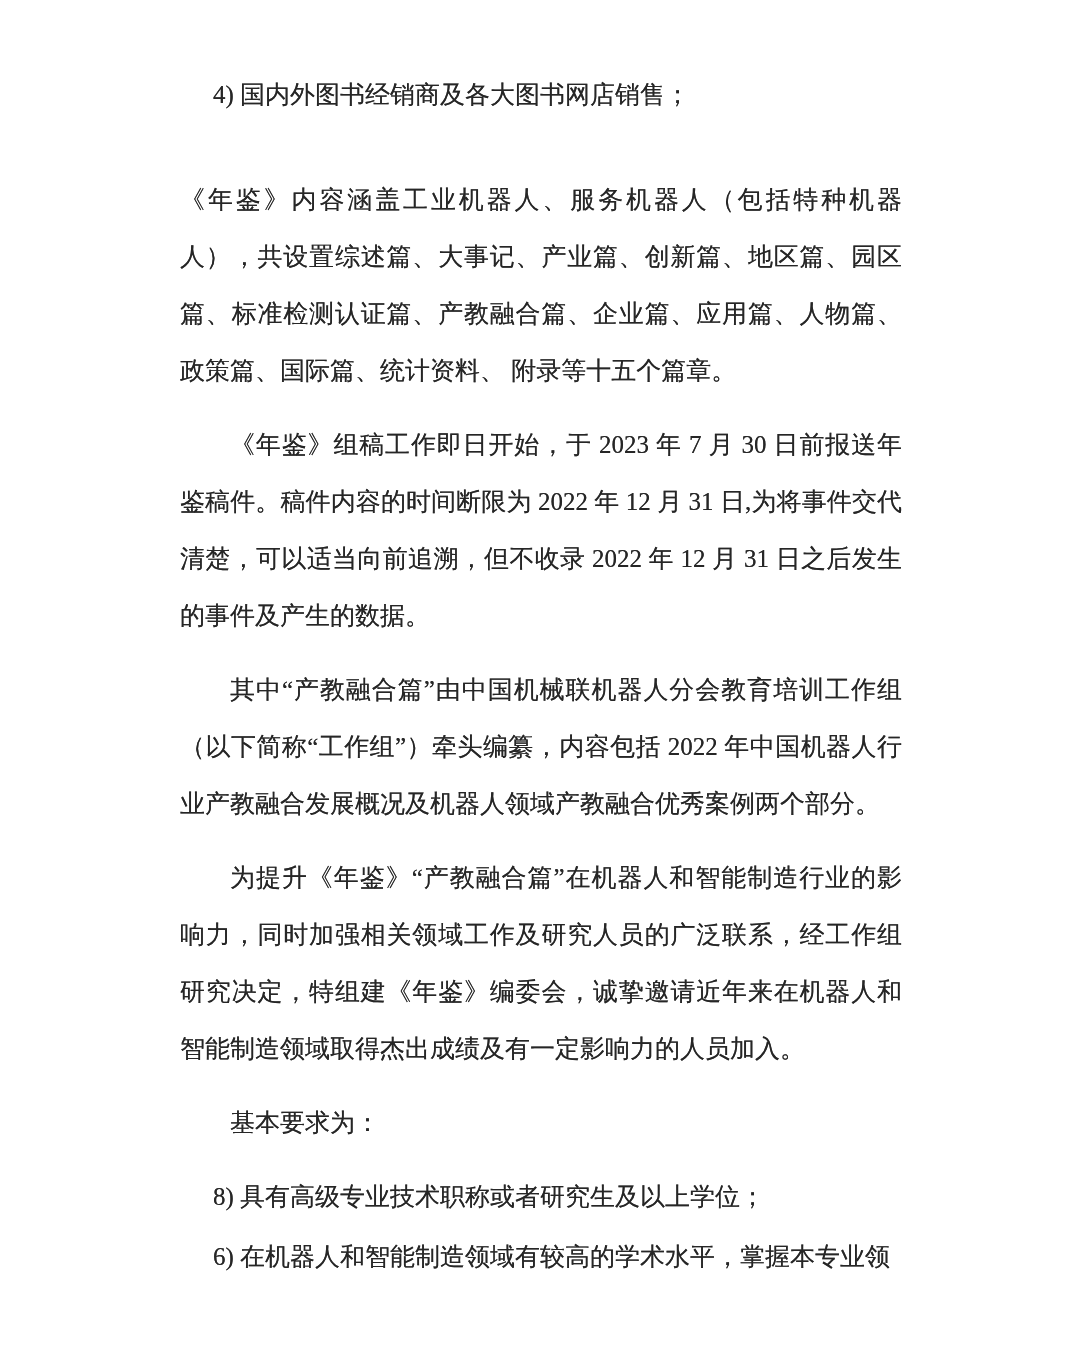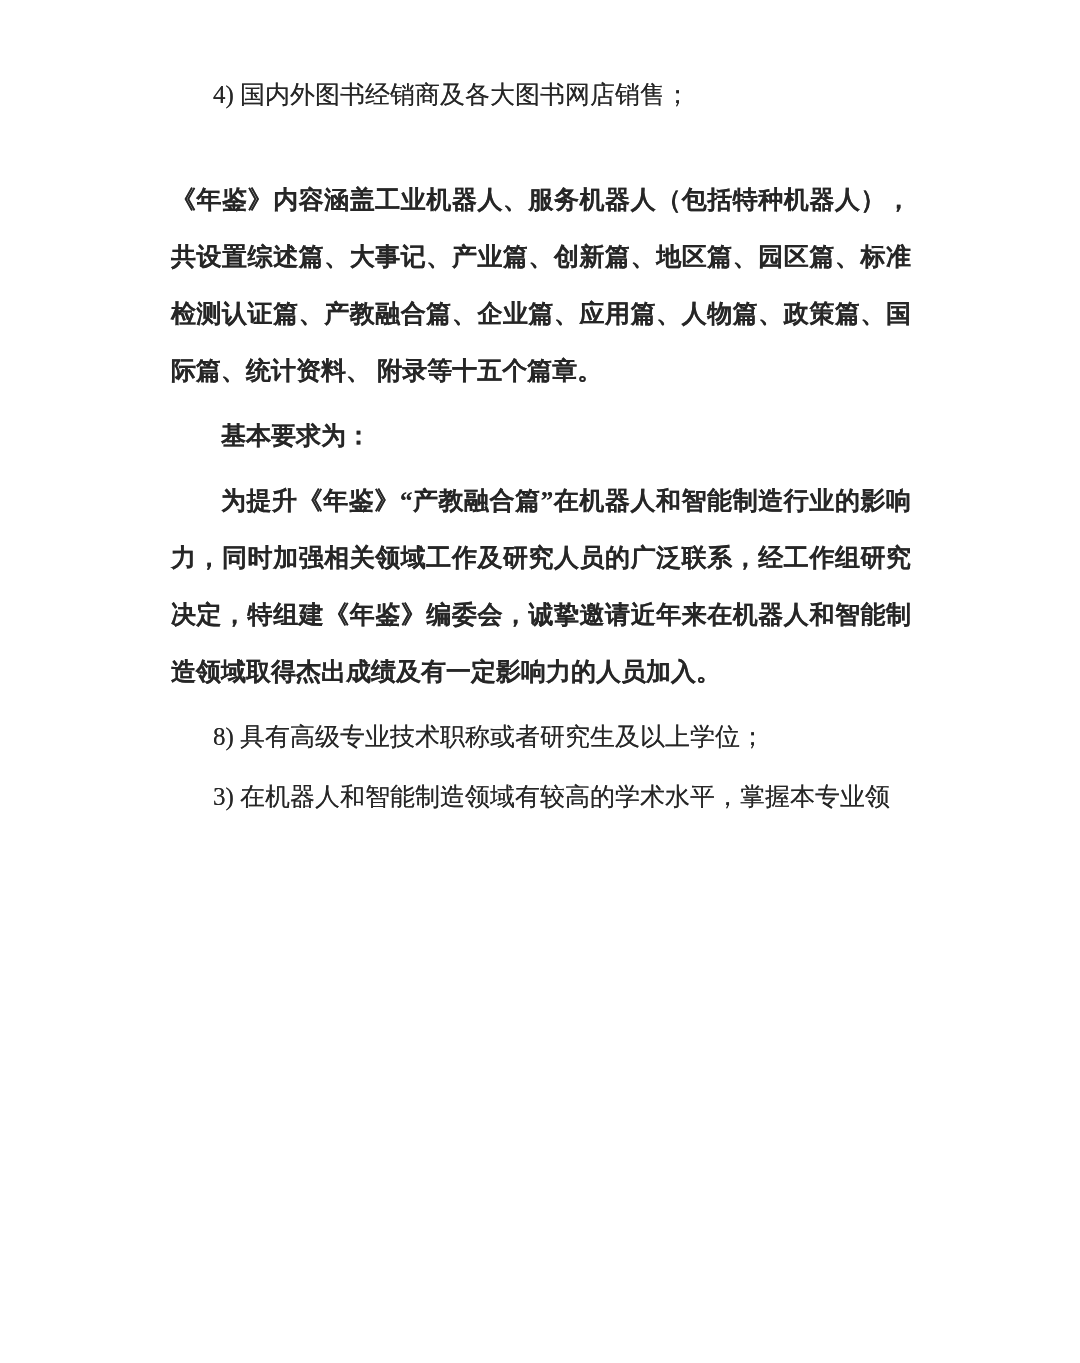--- a/index.html
+++ b/index.html
@@ -21,23 +21,22 @@
     padding: 66px 162px 20px 163px;
   }
   .doc-body {
     width: 756px;
     color: #262626;
     font-size: 25px;
     line-height: 57px;
     text-shadow: 0 0 0.6px rgba(45,45,45,0.75);
   }
   .para {
-    margin: 8px;
+    margin: 17px;
     text-align: justify;
-    font-weight: bold;
   }
   .indent {
     text-indent: 2em;
   }
   .li {
     margin: 0 0 3px 0;
     text-align: left;
     text-indent: 2em;
   }
   .after-gap {
@@ -48,25 +47,27 @@
 <body>
 
 <div class="page">
   <div class="doc-body">
 
     <p class="li">4) 国内外图书经销商及各大图书网店销售；</p>
 
 
     <p class="para after-gap">《年鉴》内容涵盖工业机器人、服务机器人（包括特种机器人），共设置综述篇、大事记、产业篇、创新篇、地区篇、园区篇、标准检测认证篇、产教融合篇、企业篇、应用篇、人物篇、政策篇、国际篇、统计资料、 附录等十五个篇章。</p>
 
+    <p class="para indent">《年鉴》组稿工作即日开始，于 2023 年 7 月 30 日前报送年鉴稿件。稿件内容的时间断限为 2022 年 12 月 31 日,为将事件交代清楚，可以适当向前追溯，但不收录 2022 年 12 月 31 日之后发生的事件及产生的数据。</p>
 
+    <p class="para indent">其中“产教融合篇”由中国机械联机器人分会教育培训工作组（以下简称“工作组”）牵头编纂，内容包括 2022 年中国机器人行业产教融合发展概况及机器人领域产教融合优秀案例两个部分。</p>
+
+    <p class="para indent">为提升《年鉴》“产教融合篇”在机器人和智能制造行业的影响力，同时加强相关领域工作及研究人员的广泛联系，经工作组研究决定，特组建《年鉴》编委会，诚挚邀请近年来在机器人和智能制造领域取得杰出成绩及有一定影响力的人员加入。</p>
 
     <p class="para indent">基本要求为：</p>
-
-    <p class="para indent">为提升《年鉴》“产教融合篇”在机器人和智能制造行业的影响力，同时加强相关领域工作及研究人员的广泛联系，经工作组研究决定，特组建《年鉴》编委会，诚挚邀请近年来在机器人和智能制造领域取得杰出成绩及有一定影响力的人员加入。</p>
 
     <p class="li">8) 具有高级专业技术职称或者研究生及以上学位；</p>
 
 
-    <p class="li">3) 在机器人和智能制造领域有较高的学术水平，掌握本专业领</p>
+    <p class="li">6) 在机器人和智能制造领域有较高的学术水平，掌握本专业领</p>
 
   </div>
 </div>
 
 </body></html>

